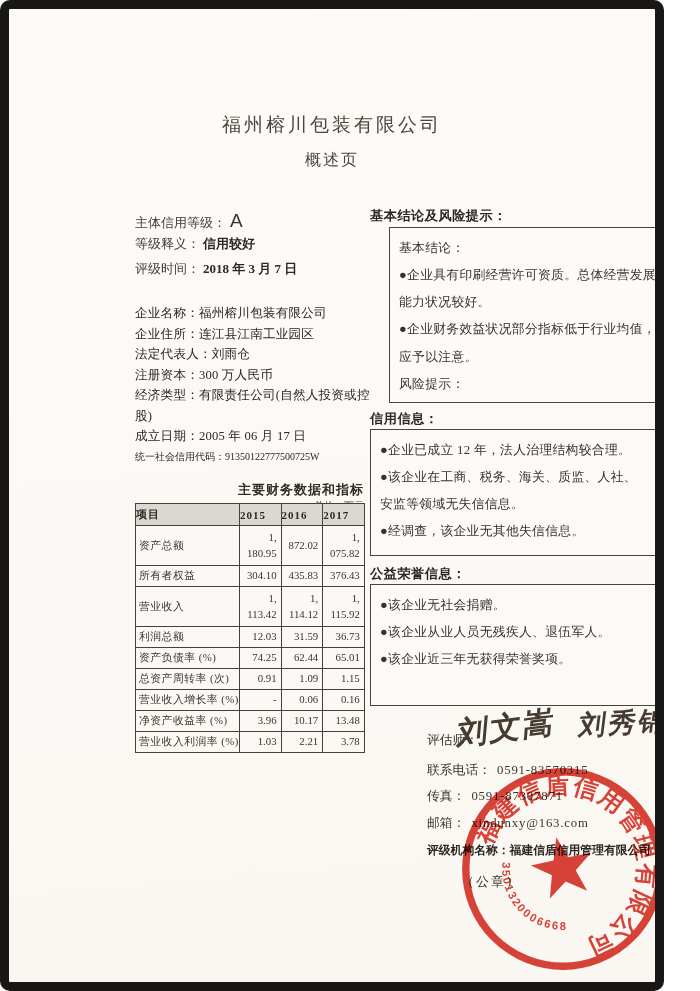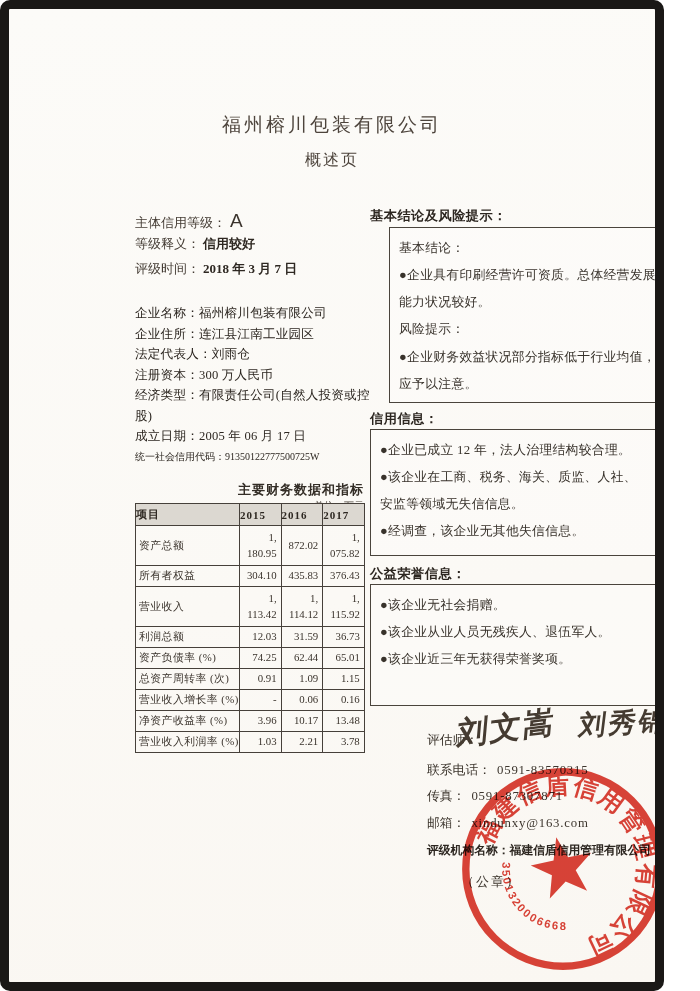--- a/index.html
+++ b/index.html
@@ -181,22 +181,22 @@
         <td class="num">2.21</td>
         <td class="num">3.78</td>
       </tr>
     </tbody>
   </table>
 
   <div class="sec-head" style="top:198px;">基本结论及风险提示：</div>
   <div class="box" style="top:218px; height:176px;margin-left:19px;">
     <p>基本结论：</p>
     <p>●企业具有印刷经营许可资质。总体经营发展能力状况较好。</p>
+    <p>●企业财务效益状况部分指标低于行业均值，应予以注意。</p>
     <p>风险提示：</p>
-    <p>●企业财务效益状况部分指标低于行业均值，应予以注意。</p>
   </div>
 
   <div class="sec-head" style="top:401px;">信用信息：</div>
   <div class="box" style="top:420px; height:127px;">
     <p>●企业已成立 12 年，法人治理结构较合理。</p>
     <p>●该企业在工商、税务、海关、质监、人社、安监等领域无失信信息。</p>
     <p>●经调查，该企业无其他失信信息。</p>
   </div>
 
   <div class="sec-head" style="top:556px;">公益荣誉信息：</div>

